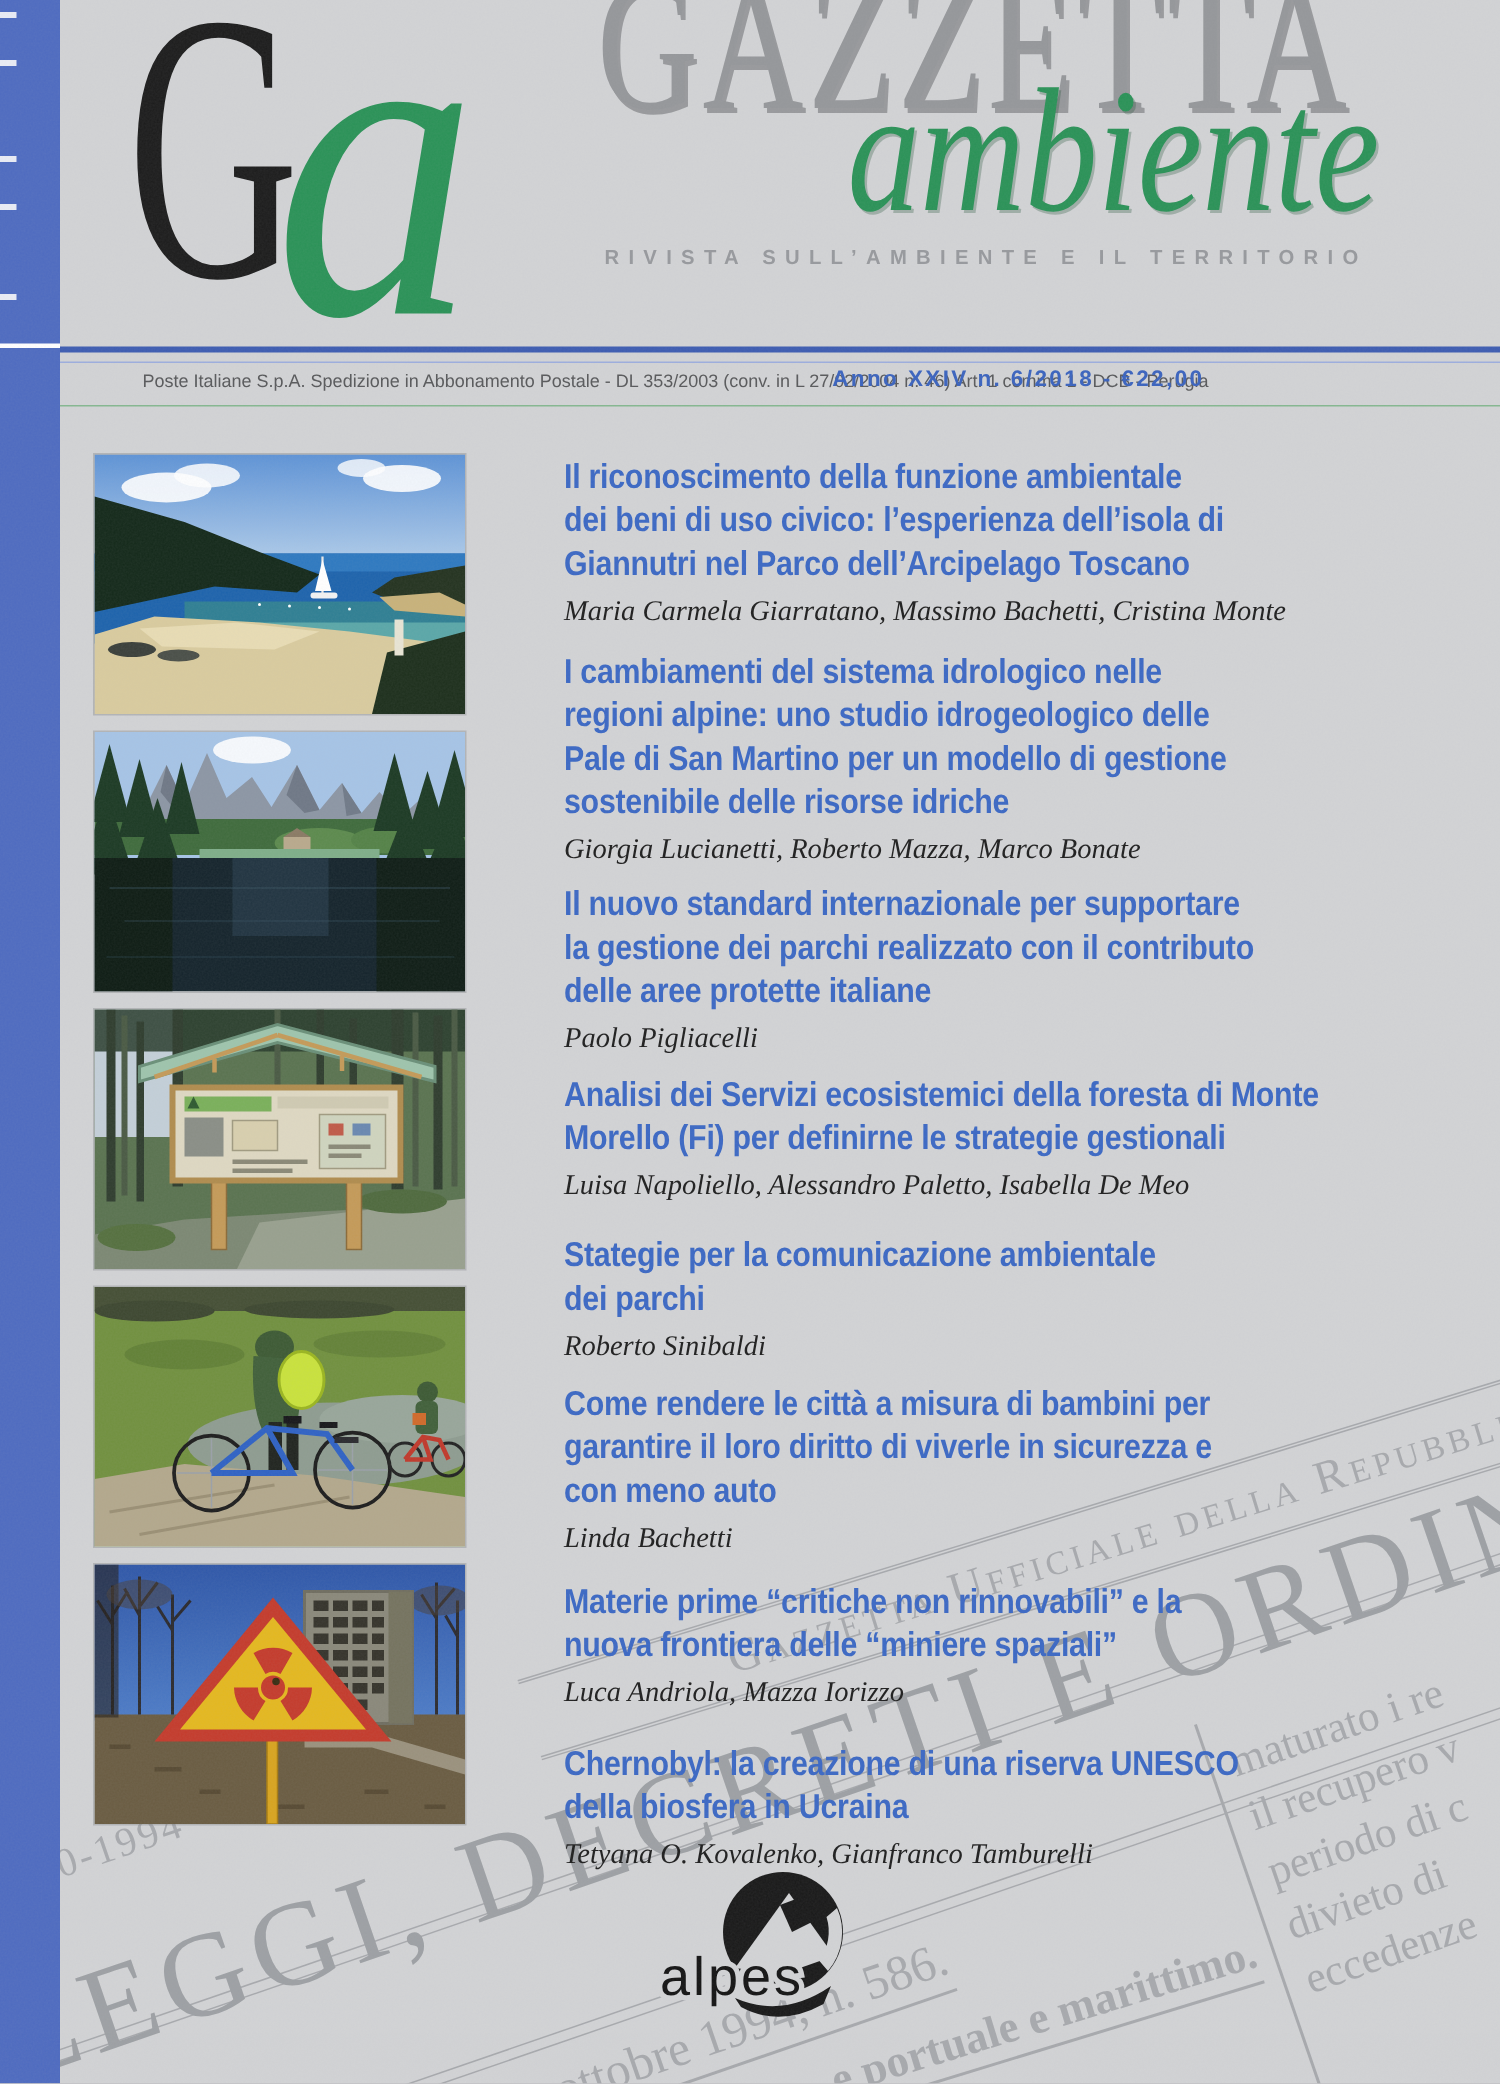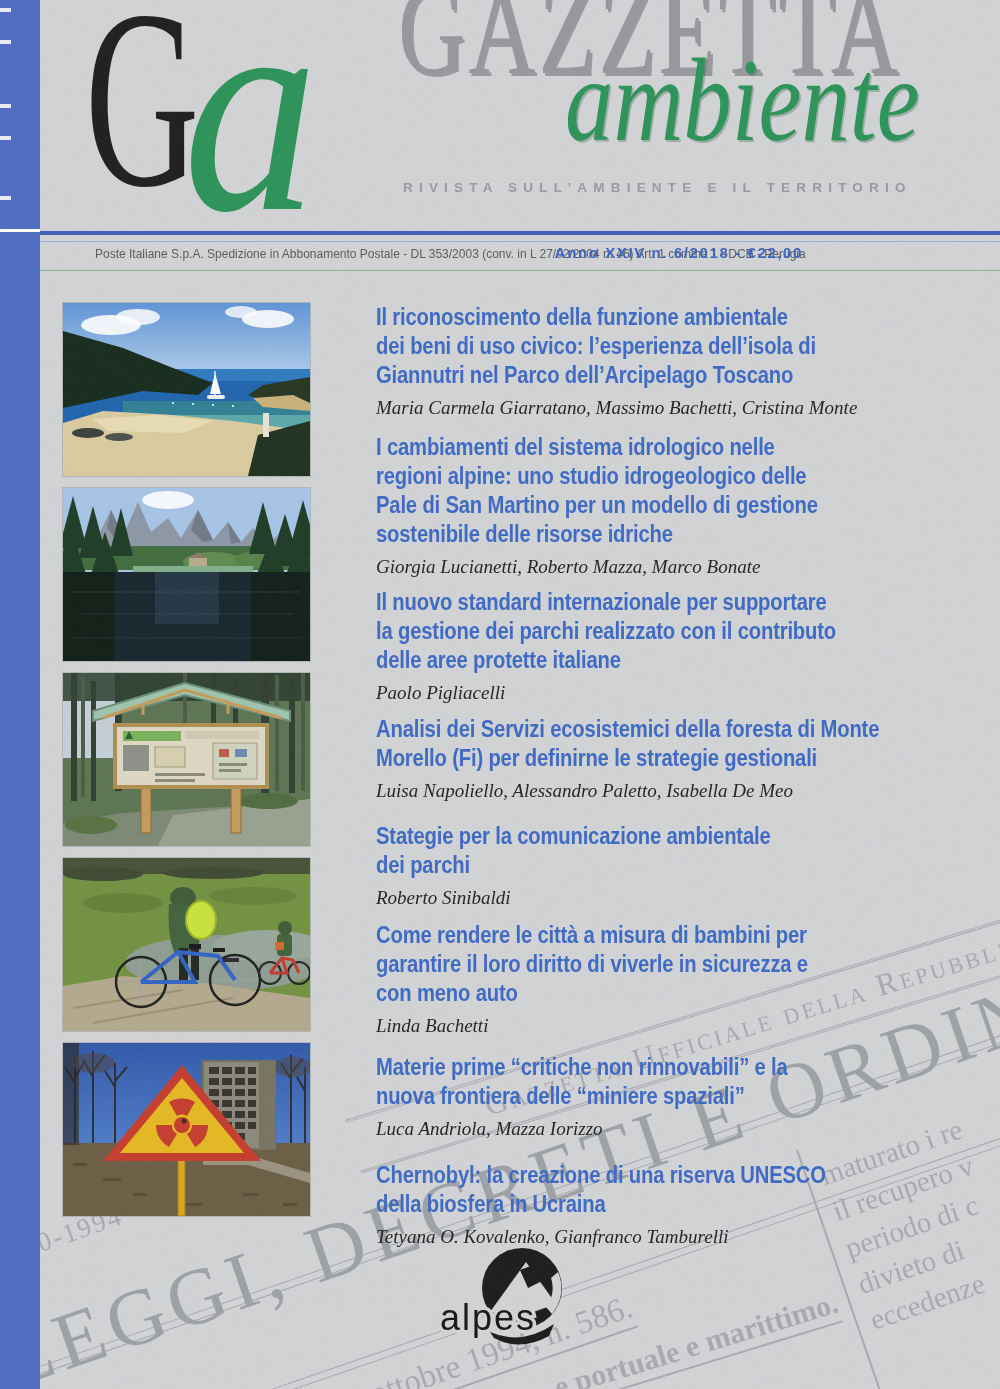--- a/index.html
+++ b/index.html
@@ -29,21 +29,21 @@
     transform:scaleX(.74);transform-origin:left top;
     text-shadow:3px 3px 0 rgba(104,106,110,.55);
   }
   .amb-title{
     position:absolute;left:565px;top:42px;font-family:"Liberation Serif",serif;font-style:italic;
     font-size:118px;line-height:1;color:#2a9257;white-space:nowrap;
     transform:scaleX(.82);transform-origin:left top;
     text-shadow:2px 2px 0 rgba(26,74,48,.28);
   }
   .tagline{
-    position:absolute;left:403px;top:180px;font-size:13.5px;color:#97999d;
+    position:absolute;left:403px;top:164px;font-size:13.5px;color:#97999d;
     letter-spacing:6.2px;white-space:nowrap;font-weight:bold;
   }
   
   .rule-blue{position:absolute;left:40px;top:231px;width:960px;height:6px;z-index:4;
     border-top:4px solid #3d5cb1;border-bottom:1px solid #9cadde;background:transparent;}
   .info-bar{position:absolute;left:40px;top:238px;width:808px;height:32px;z-index:4;}
   .postal{position:absolute;left:55px;top:9px;font-size:12px;color:#58595b;white-space:nowrap;}
   .issue{position:absolute;right:45px;top:6px;font-size:15px;font-weight:bold;color:#3a63be;letter-spacing:1.6px;white-space:nowrap;}
   .rule-green{position:absolute;left:40px;top:270px;width:960px;height:1px;background:#84b78f;z-index:4;}
   

